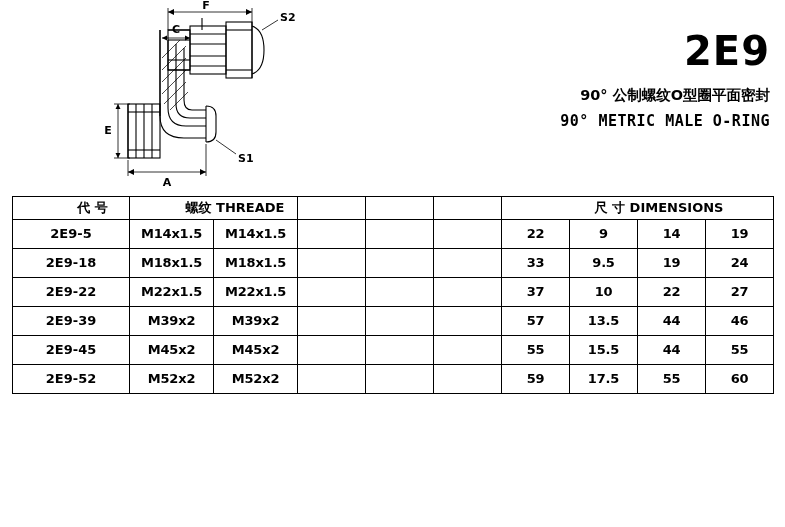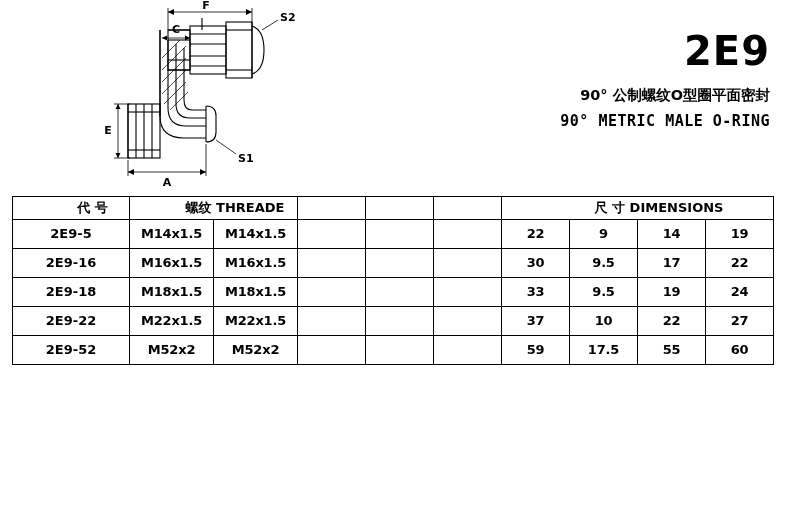--- a/index.html
+++ b/index.html
@@ -241,32 +241,20 @@
       <td class="mono">M14x1.5</td>
       <td class="blankcol"></td>
       <td class="blankcol"></td>
       <td class="blankcol"></td>
       <td class="mono">22</td>
       <td class="mono">9</td>
       <td class="mono">14</td>
       <td class="mono">19</td>
     </tr>
     <tr>
-      <td class="partno">2E9-16</td>
-      <td class="mono">M16x1.5</td>
-      <td class="mono">M16x1.5</td>
-      <td class="blankcol"></td>
-      <td class="blankcol"></td>
-      <td class="blankcol"></td>
-      <td class="mono">30</td>
-      <td class="mono">9.5</td>
-      <td class="mono">17</td>
-      <td class="mono">22</td>
-    </tr>
-    <tr>
       <td class="partno">2E9-18</td>
       <td class="mono">M18x1.5</td>
       <td class="mono">M18x1.5</td>
       <td class="blankcol"></td>
       <td class="blankcol"></td>
       <td class="blankcol"></td>
       <td class="mono">33</td>
       <td class="mono">9.5</td>
       <td class="mono">19</td>
       <td class="mono">24</td>
@@ -277,20 +265,44 @@
       <td class="mono">M22x1.5</td>
       <td class="blankcol"></td>
       <td class="blankcol"></td>
       <td class="blankcol"></td>
       <td class="mono">37</td>
       <td class="mono">10</td>
       <td class="mono">22</td>
       <td class="mono">27</td>
     </tr>
     <tr>
+      <td class="partno">2E9-39</td>
+      <td class="mono">M39x2</td>
+      <td class="mono">M39x2</td>
+      <td class="blankcol"></td>
+      <td class="blankcol"></td>
+      <td class="blankcol"></td>
+      <td class="mono">57</td>
+      <td class="mono">13.5</td>
+      <td class="mono">44</td>
+      <td class="mono">46</td>
+    </tr>
+    <tr>
+      <td class="partno">2E9-45</td>
+      <td class="mono">M45x2</td>
+      <td class="mono">M45x2</td>
+      <td class="blankcol"></td>
+      <td class="blankcol"></td>
+      <td class="blankcol"></td>
+      <td class="mono">55</td>
+      <td class="mono">15.5</td>
+      <td class="mono">44</td>
+      <td class="mono">55</td>
+    </tr>
+    <tr>
       <td class="partno">2E9-52</td>
       <td class="mono">M52x2</td>
       <td class="mono">M52x2</td>
       <td class="blankcol"></td>
       <td class="blankcol"></td>
       <td class="blankcol"></td>
       <td class="mono">59</td>
       <td class="mono">17.5</td>
       <td class="mono">55</td>
       <td class="mono">60</td>

